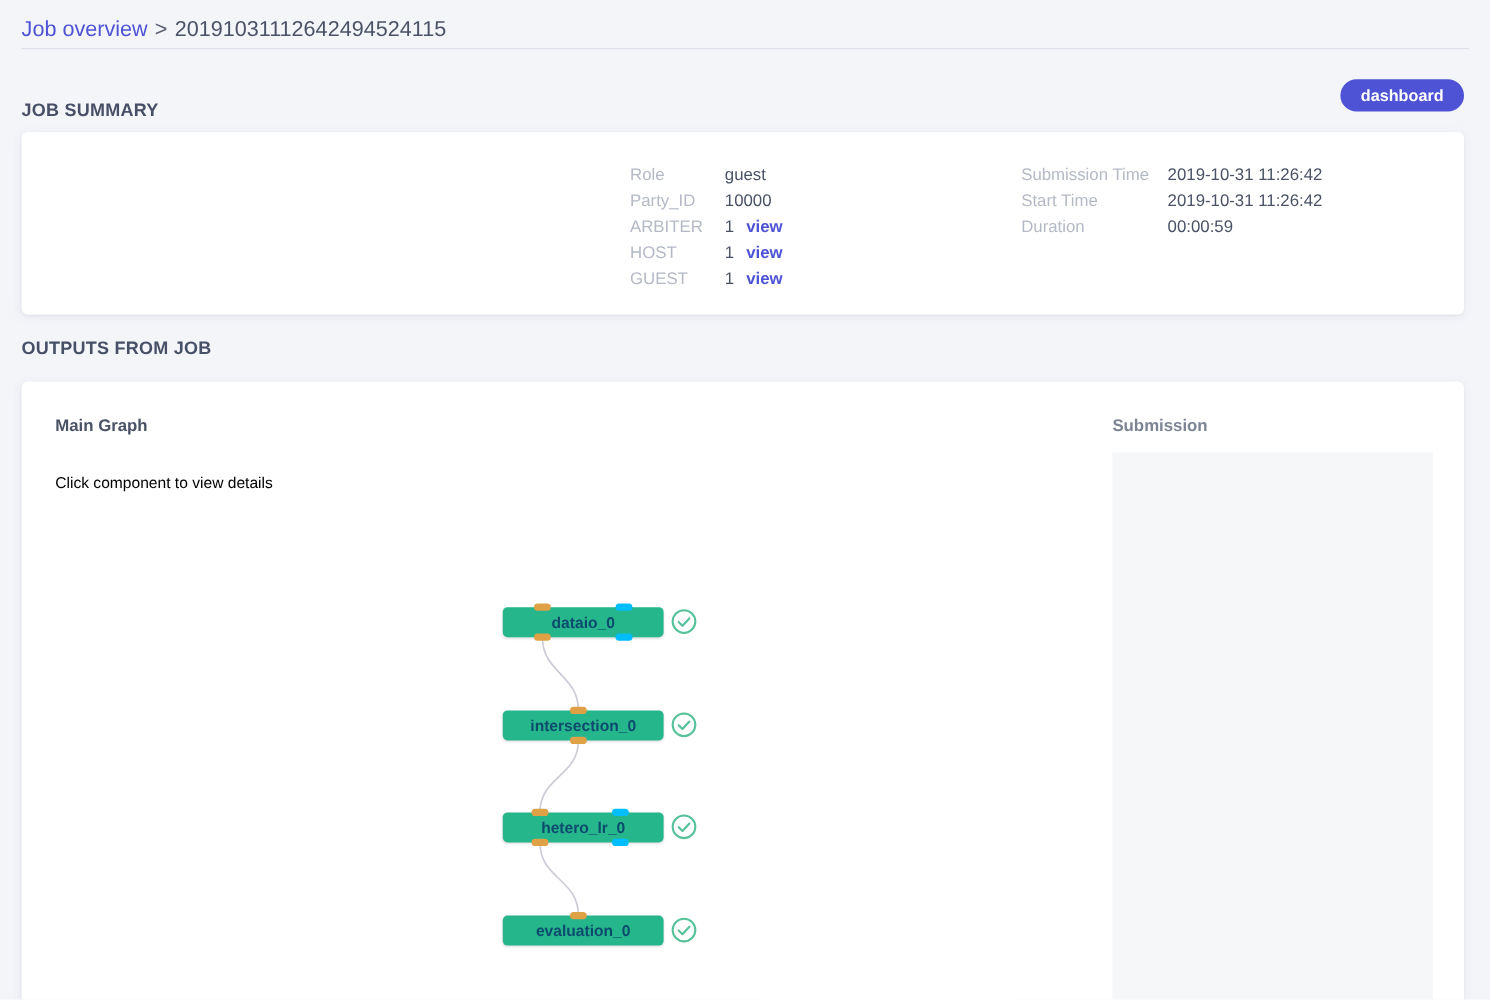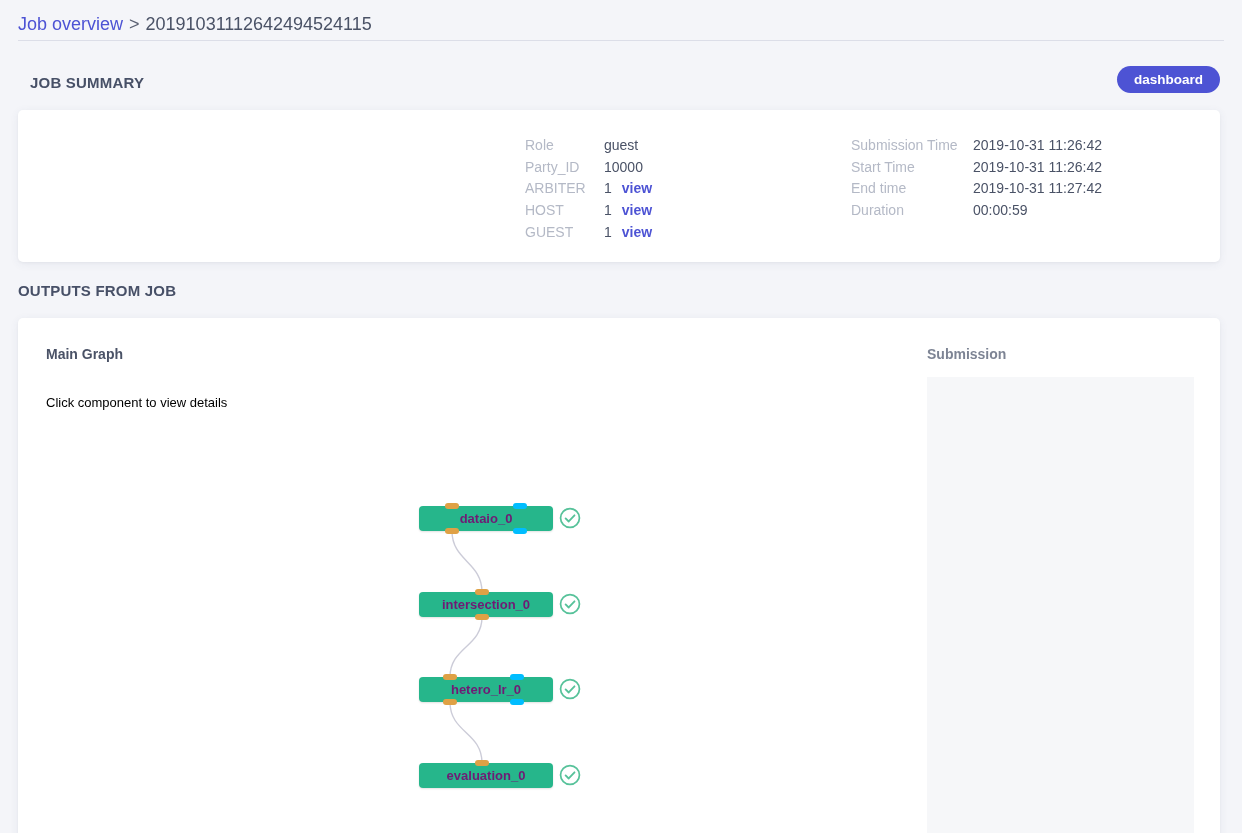--- a/index.html
+++ b/index.html
@@ -54,41 +54,41 @@
   .graph-sub   { left:28px; top:52px; font-size:13px; color:#000000;margin-top:25px; }
   .param-title { left:909px; top:28px; font-size:14px; font-weight:bold; color:#7d8494; }
   .param-box   { left:909px; top:59px; width:267px; height:475px; background:#f6f7f9; }
 
   .graph-canvas { left:0; top:0; width:1202px; height:540px; }
   #edges { position:absolute; left:0; top:0; width:1202px; height:540px; pointer-events:none; }
   #edges path { stroke:var(--edge-gray,#ccccd8); stroke-width:1.4; fill:none; }
 
   .gnode {
     position:absolute; width:134px; height:25px; border-radius:4px;
-    background:var(--node-green,#26b68b); color:#701a75;
+    background:var(--node-green,#26b68b); color:#0c4a6e;
     font-size:13px; font-weight:bold; text-align:center; line-height:25px;
     cursor:pointer; box-shadow:0 1px 2px rgba(0,0,0,.12);
   }
   .port { position:absolute; width:14px; height:6px; border-radius:3px; }
   .port.top { top:-3px; } .port.bottom { bottom:-3px; }
   .port.orange { background:var(--port-orange,#dfa145); }
   .port.blue { background:var(--port-blue,#00bdff); }
 
   .check { position:absolute; width:22px; height:22px; }
   .check svg { display:block; }
 </style>
 </head>
 <body>
 
 <div class="abs breadcrumb">
   <a>Job overview</a><span class="sep">&gt;</span><span>20191031112642494524115</span>
 </div>
 <div class="abs top-divider"></div>
 
-<div class="abs section-title" style="left:18px; top:74px;margin-left:12px;">JOB SUMMARY</div>
+<div class="abs section-title" style="left:18px; top:84px;">JOB SUMMARY</div>
 <button class="abs dash-btn">dashboard</button>
 
 <div class="abs card summary-card">
   <div class="scol scol-1">
       <div class="srow">
         <span class="slabel">Role</span>
         <span class="sval">guest</span>
       </div>
       <div class="srow">
         <span class="slabel">Party_ID</span>
@@ -111,24 +111,20 @@
       </div>
     </div>
   <div class="scol scol-2">
       <div class="srow">
         <span class="slabel">Submission Time</span>
         <span class="sval">2019-10-31 11:26:42</span>
       </div>
       <div class="srow">
         <span class="slabel">Start Time</span>
         <span class="sval">2019-10-31 11:26:42</span>
-      </div>
-      <div class="srow">
-        <span class="slabel">End time</span>
-        <span class="sval">2019-10-31 11:27:42</span>
       </div>
       <div class="srow">
         <span class="slabel">Duration</span>
         <span class="sval">00:00:59</span>
       </div>
     </div>
 </div>
 
 <div class="abs section-title" style="left:18px; top:282px;">OUTPUTS FROM JOB</div>
 

